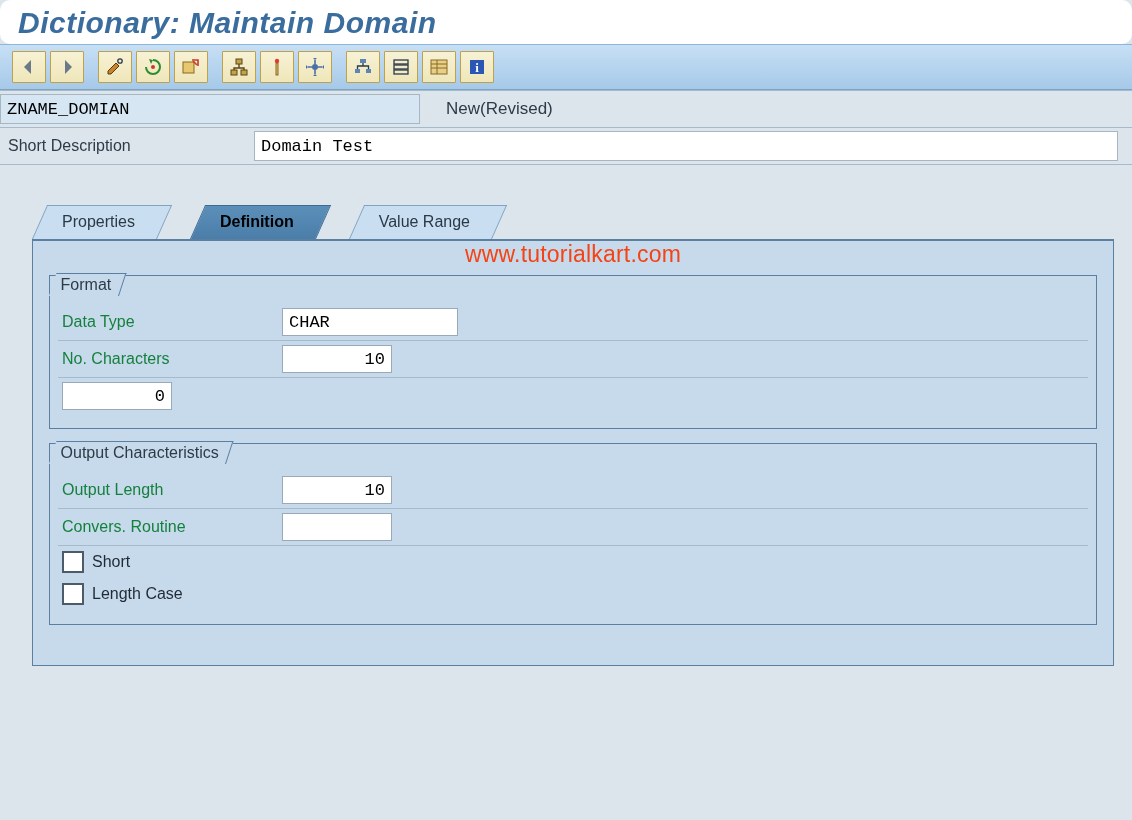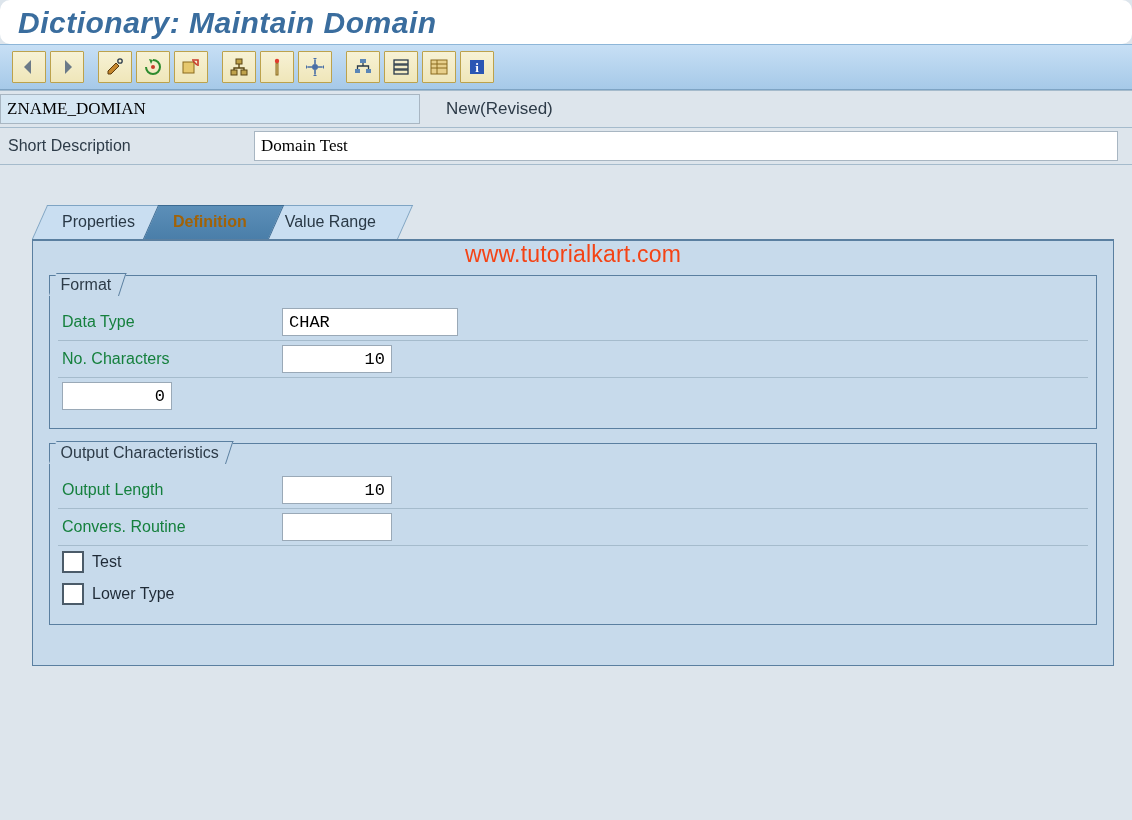--- a/index.html
+++ b/index.html
@@ -11,33 +11,33 @@
   .toolbar{display:flex;align-items:center;gap:4px;padding:6px 12px;
     background:linear-gradient(#c7dff5,#a6c9e8);border-top:1px solid #8db6d8;border-bottom:1px solid #7ea4c4;}
   .tb-sep{width:6px;}
   .tb-btn{width:32px;height:30px;display:flex;justify-content:center;align-items:center;
     background:linear-gradient(#f7f2d5,#efe6b9);border:1px solid #bca24c;border-radius:1px;cursor:pointer;}
   .tb-btn svg{width:20px;height:20px;display:block;}
   
   .hdr{border-top:1px solid #a5bbcc;padding:0;}
   .hdr-row{display:flex;align-items:center;height:36px;border-bottom:1px solid #a5bbcc;}
   .hdr-lbl{width:246px;padding-left:8px;font-size:16px;color:#2d3b48;}
-  .hdr-val{height:30px;border:1px solid #a8b6c2;background:#fff;font-family:Liberation Serif, serif;font-size:17px;
+  .hdr-val{height:30px;border:1px solid #a8b6c2;background:#fff;font-family:Liberation Mono, monospace;font-size:17px;
     padding:2px 6px;box-sizing:border-box;}
   .hdr-val.ro{background:#d6e7f3;}
   .hdr-status{margin-left:26px;font-size:17px;color:#2d3b48;}
   .hdr-val.full{flex:1;margin-right:14px;}
   
   .tab-area{padding:40px 18px 0 32px;}
-  .tabstrip{display:flex;align-items:flex-end;position:relative;z-index:5;}
+  .tabstrip{display:flex;align-items:flex-end;position:relative;z-index:5;gap:47px;}
   .tab{position:relative;height:34px;line-height:34px;padding:0 22px 0 30px;margin-right:-14px;
     font-size:16px;color:#2a3946;cursor:pointer;}
   .tab::before{content:"";position:absolute;inset:0;background:linear-gradient(#c9def1,#c9def1);
     transform:skewX(-24deg);transform-origin:left bottom;border:1px solid #7ea4c4;border-bottom:none;z-index:-1;}
-  .tab.active{color:#a16207;font-weight:600;z-index:10;}
+  .tab.active{color:#000000;font-weight:600;z-index:10;}
   .tab.active::before{background:linear-gradient(#5c8fb8,#4a7ea9);border-color:#3b6a92;}
   .tab-pane{position:relative;border:1px solid #5a7fa0;border-top:2px solid #5a7fa0;background:#c7daeb;padding:20px 16px 40px 16px;}
   
   .watermark{color:#f44315;font-size:23px;font-weight:400;letter-spacing:.2px;
     position:absolute;top:0;left:50%;transform:translateX(-50%);z-index:3;}
   
   .group{position:relative;border:1px solid #5a7fa0;background:#c7daeb;margin-top:14px;padding:10px 8px 14px 8px;}
   .group:first-of-type{margin-top:10px;}
   .group-title{position:absolute;top:-3px;left:-1px;background:#c7daeb;padding:2px 10px 2px 8px;
     font-size:16px;color:#2d3b48;border-top:1px solid #5a7fa0;border-right:1px solid #5a7fa0;
@@ -191,23 +191,23 @@
         <div class="fld-row">
           <div class="fld-lbl">Output Length</div>
           <input class="fld-input num" style="width: 110px;" value="10">
         </div>
         <div class="fld-row">
           <div class="fld-lbl">Convers. Routine</div>
           <input class="fld-input" style="width: 110px;" value="">
         </div>
         <div class="chk-row">
           <span class="chk"></span>
-          <span>Test</span>
+          <span>Short</span>
         </div>
         <div class="chk-row">
           <span class="chk"></span>
-          <span>Lower Type</span>
+          <span>Length Case</span>
         </div>
       </div>
     </div>
 
   </div>
 </div>
 
 </body></html>

